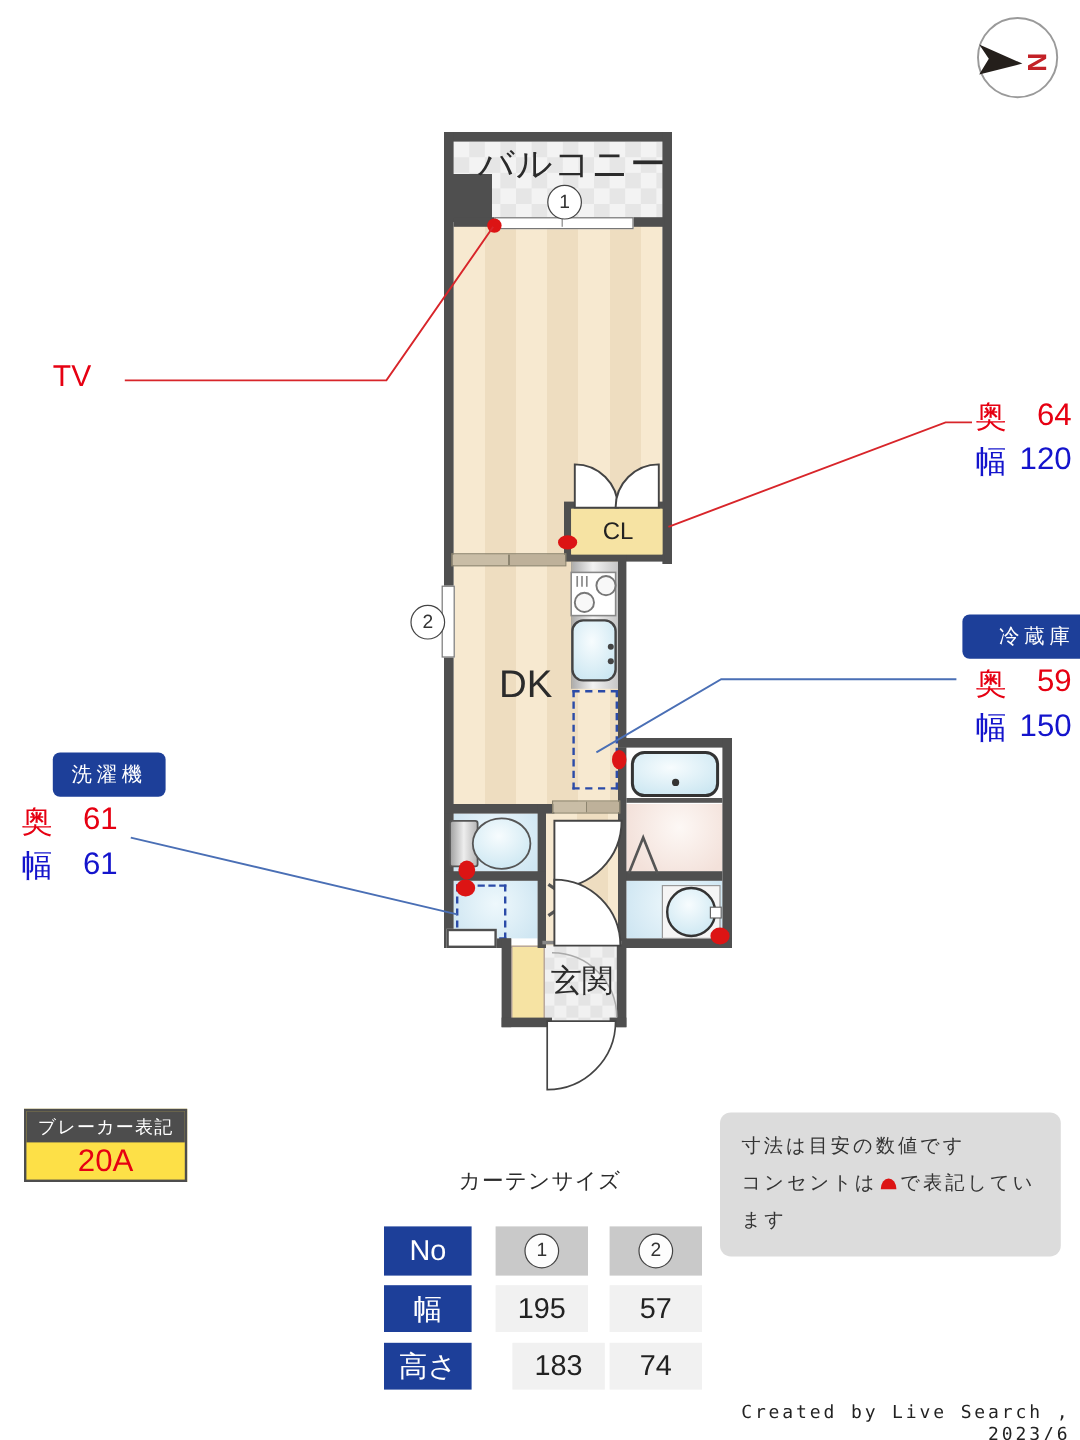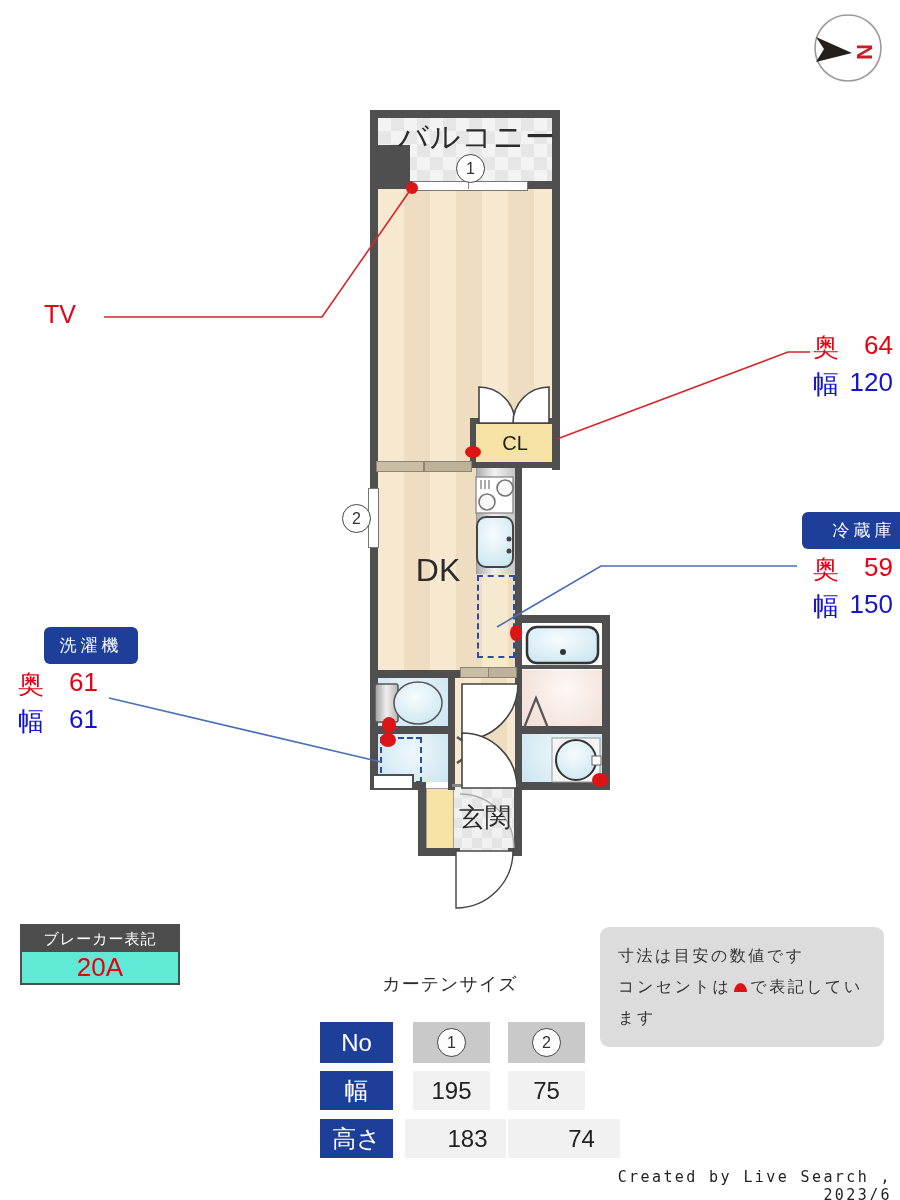--- a/index.html
+++ b/index.html
@@ -203,46 +203,46 @@
     <div class="annrow red">
       <span>奥</span>
       <span>61</span>
     </div>
     <div class="annrow blue">
       <span>幅</span>
       <span>61</span>
     </div>
   </div>
 
-  <div class="abs" style="left:20px;top:924px;width:160px;height:61px;border:2px solid #4d4d4d;box-sizing:border-box;background:#5eead4;z-index:40;">
+  <div class="abs" style="left:20px;top:924px;width:136px;height:61px;border:2px solid #4d4d4d;box-sizing:border-box;background:#fde047;z-index:40;">
     <div style="background:#4d4d4d;color:#fff;height:26px;display:flex;align-items:center;justify-content:center;font-size:15px;letter-spacing:1px;">ブレーカー表記</div>
     <div class="red" style="height:31px;display:flex;align-items:center;justify-content:center;font-size:26px;font-weight:500;">20A</div>
   </div>
 
   <div class="lbl" style="left:340px;top:970px;width:220px;height:28px;font-size:18px;letter-spacing:1px;">カーテンサイズ</div>
 
   <div class="tbl-label" style="left:320px;top:1022px;width:73px;height:41px;">No</div>
   <div class="tbl-head" style="left:413px;top:1022px;width:77px;height:41px;">
     <div class="headcircle">
       <span>1</span>
     </div>
   </div>
   <div class="tbl-head" style="left:508px;top:1022px;width:77px;height:41px;">
     <div class="headcircle">
       <span>2</span>
     </div>
   </div>
 
   <div class="tbl-label" style="left:320px;top:1071px;width:73px;height:39px;">幅</div>
   <div class="tbl-cell" style="left:413px;top:1071px;width:77px;height:39px;">195</div>
-  <div class="tbl-cell" style="left:508px;top:1071px;width:77px;height:39px;">75</div>
+  <div class="tbl-cell" style="left:508px;top:1071px;width:77px;height:39px;">57</div>
 
   <div class="tbl-label" style="left:320px;top:1119px;width:73px;height:39px;">高さ</div>
-  <div class="tbl-cell" style="left:405px;top:1119px;width:77px;height:39px;padding-left:24px;">183</div>
-  <div class="tbl-cell" style="left:508px;top:1119px;width:77px;height:39px;padding-left:35px;">74</div>
+  <div class="tbl-cell" style="left:427px;top:1119px;width:77px;height:39px;">183</div>
+  <div class="tbl-cell" style="left:508px;top:1119px;width:77px;height:39px;">74</div>
 
   <div class="notebox" style="left:600px;top:927px;width:248px;">
     <div>寸法は目安の数値です</div>
     <div><span>コンセントは</span><span class="dome"></span><span>で表記しています</span></div>
   </div>
 
   <div style="position:absolute;left:540px;top:1168px;width:352px;text-align:right;font-family:'DejaVu Sans Mono',monospace;font-size:15px;letter-spacing:2.4px;color:#222;z-index:40;">Created by Live Search , 2023/6</div>
 
 </div>
 

